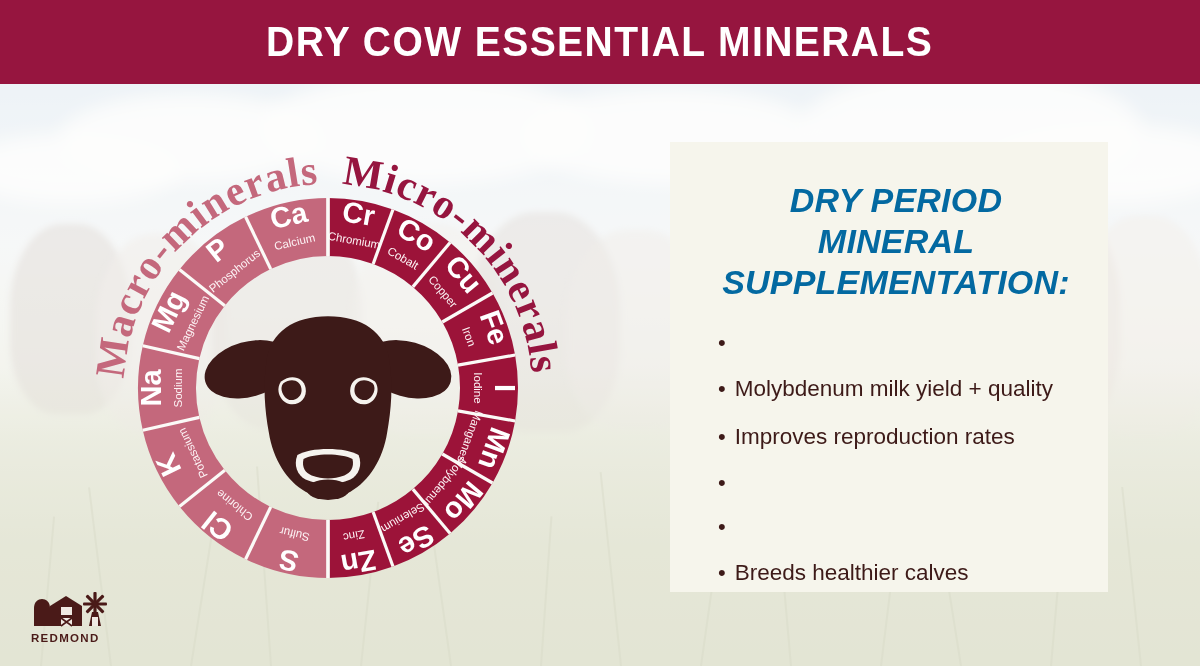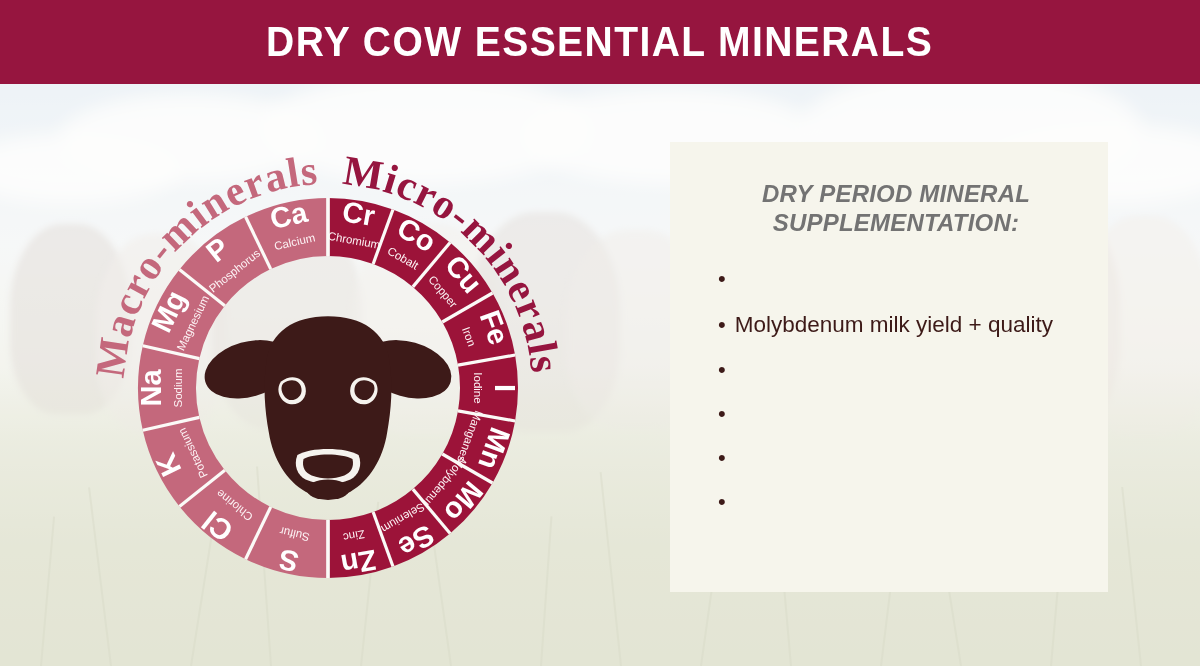--- a/index.html
+++ b/index.html
@@ -58,23 +58,23 @@
   .cowhead{fill:#3d1a18;}
   .cowcut{fill:#f6f3ee;}
 
   
   #panel{
     position:absolute;left:670px;top:142px;width:438px;height:450px;
     background:#f6f5ec;
   }
   #panel-inner{padding:38px 34px 0 48px;}
   #panel-title{
-    color:#737373;
+    color:#0369a1;
     font-family:"Liberation Sans",sans-serif;
-    font-size:24px;font-weight:bold;font-style:italic;
+    font-size:34px;font-weight:bold;font-style:italic;
     line-height:1.2;text-align:center;
     letter-spacing:.2px;
     margin:0 0 30px 0;
   }
   .bullet{
     display:flex;align-items:baseline;
     color:#3d1a18;
     font-family:"Liberation Sans",sans-serif;
     font-size:22.5px;line-height:1.15;
     margin-bottom:22px;
@@ -298,29 +298,56 @@
       <div id="bullet-list">
           <div class="bullet">
             <span class="dot">•</span>
           </div>
           <div class="bullet">
             <span class="dot">•</span>
             <span>Molybdenum milk yield + quality</span>
           </div>
           <div class="bullet">
             <span class="dot">•</span>
-          </div>
-          <div class="bullet">
-            <span class="dot">•</span>
-          </div>
-          <div class="bullet">
-            <span class="dot">•</span>
-          </div>
-          <div class="bullet">
-            <span class="dot">•</span>
+            <span>Improves reproduction rates</span>
+          </div>
+          <div class="bullet">
+            <span class="dot">•</span>
+          </div>
+          <div class="bullet">
+            <span class="dot">•</span>
+          </div>
+          <div class="bullet">
+            <span class="dot">•</span>
+            <span>Breeds healthier calves</span>
           </div>
         </div>
     </div>
   </div>
 
 
+  <div id="logo">
+    <svg width="92" height="40" viewBox="0 0 92 40" xmlns="http://www.w3.org/2000/svg">
+      <g fill="#4a1a18">
+
+        <path d="M4 18 C4 12 8 9 12 9 C16 9 20 12 20 18 L20 36 L4 36 Z"></path>
+
+        <path d="M20 16 L36 6 L52 16 L52 36 L20 36 Z"></path>
+
+        <path d="M62 22 L68 22 L71 36 L59 36 Z"></path>
+
+        <g transform="translate(65,14)">
+          <rect x="-1.6" y="-12" width="3.2" height="24" rx="1"></rect>
+          <rect x="-12" y="-1.6" width="24" height="3.2" rx="1"></rect>
+          <rect x="-1.6" y="-12" width="3.2" height="24" rx="1" transform="rotate(45)"></rect>
+          <rect x="-1.6" y="-12" width="3.2" height="24" rx="1" transform="rotate(-45)"></rect>
+        </g>
+      </g>
+
+      <rect x="31" y="17" width="11" height="8" fill="#efe9e2"></rect>
+      <rect x="31" y="28" width="11" height="8" fill="#efe9e2"></rect>
+      <path d="M31 28 L42 36 M42 28 L31 36" stroke="#4a1a18" stroke-width="1.6" fill="none"></path>
+      <rect x="62" y="27" width="6" height="9" fill="#efe9e2"></rect>
+    </svg>
+    <div id="logo-text">REDMOND</div>
+  </div>
 
 </div>
 
 </body></html>

